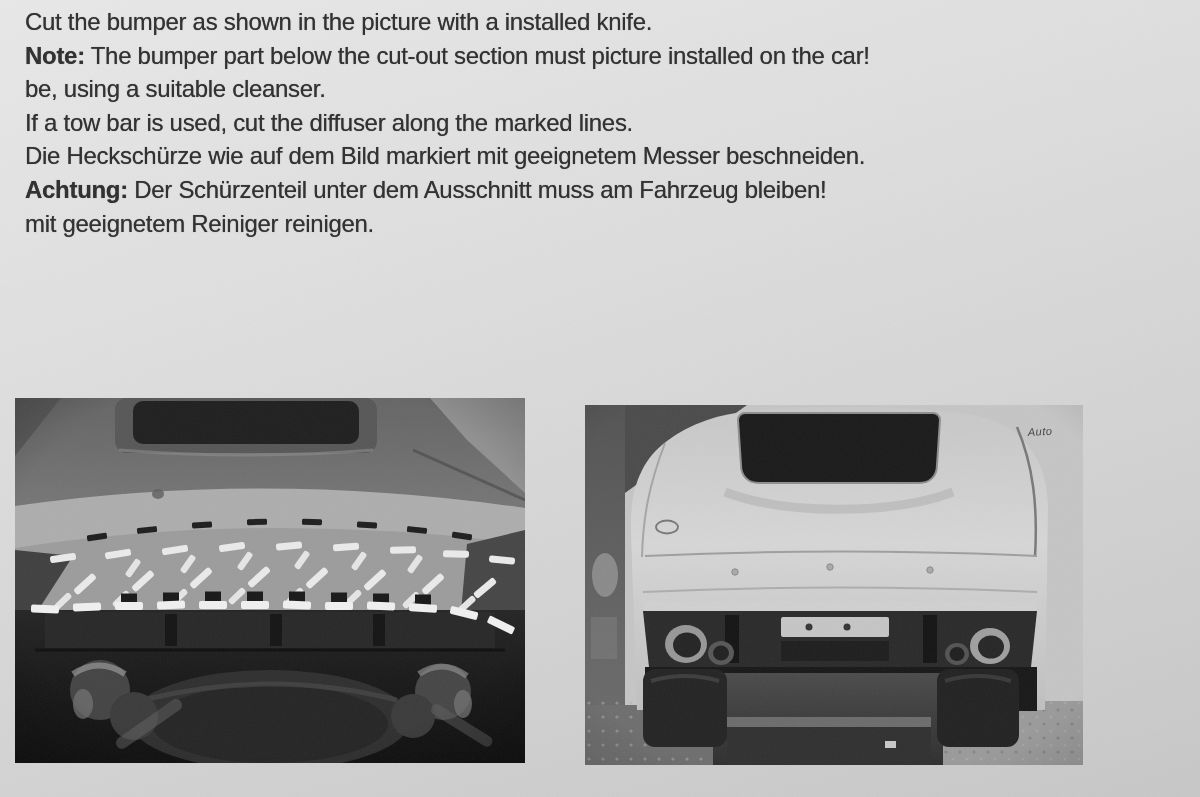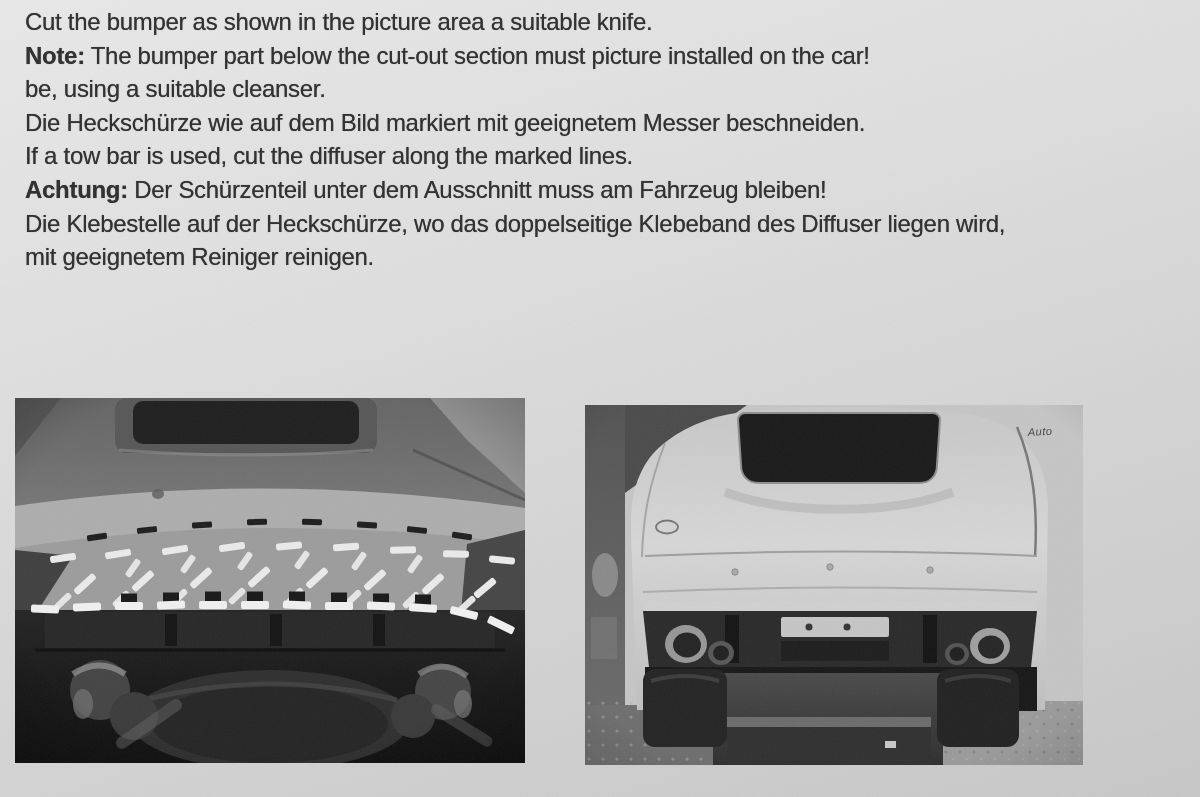--- a/index.html
+++ b/index.html
@@ -26,27 +26,26 @@
   .fig-left{left:15px;top:398px;}
   .fig-right{left:585px;top:405px;}
   .grain{position:absolute;left:0;top:0;width:1200px;height:797px;pointer-events:none;}
 </style>
 </head>
 <body>
 
 <div class="page">
 
   <div class="text-block">
-    <div class="line"><span class="b"></span><span>Cut the bumper as shown in the picture area a suitable knife.</span></div>
+    <div class="line"><span class="b"></span><span>Cut the bumper as shown in the picture with a installed knife.</span></div>
     <div class="line"><span class="b">Note:</span><span> The bumper part below the cut-out section must picture installed on the car!</span></div>
     <div class="line"><span class="b"></span><span>be, using a suitable cleanser.</span></div>
+    <div class="line"><span class="b"></span><span>If a tow bar is used, cut the diffuser along the marked lines.</span></div>
     <div class="line"><span class="b"></span><span>Die Heckschürze wie auf dem Bild markiert mit geeignetem Messer beschneiden.</span></div>
-    <div class="line"><span class="b"></span><span>If a tow bar is used, cut the diffuser along the marked lines.</span></div>
     <div class="line"><span class="b">Achtung:</span><span> Der Schürzenteil unter dem Ausschnitt muss am Fahrzeug bleiben!</span></div>
-    <div class="line"><span class="b"></span><span>Die Klebestelle auf der Heckschürze, wo das doppelseitige Klebeband des Diffuser liegen wird,</span></div>
     <div class="line"><span class="b"></span><span>mit geeignetem Reiniger reinigen.</span></div>
   </div>
 
   <div class="figure fig-left">
     <svg width="510" height="365" viewBox="0 0 510 365" xmlns="http://www.w3.org/2000/svg">
       <defs>
         <linearGradient id="gLTop" x1="0" y1="0" x2="0" y2="1">
           <stop offset="0" stop-color="#646464"></stop>
             <stop offset="1" stop-color="#7e7e7e"></stop>
         </linearGradient>

